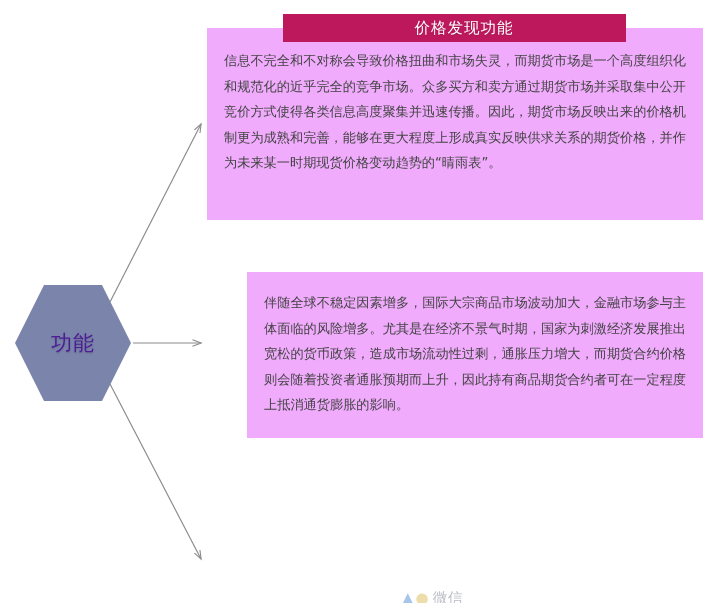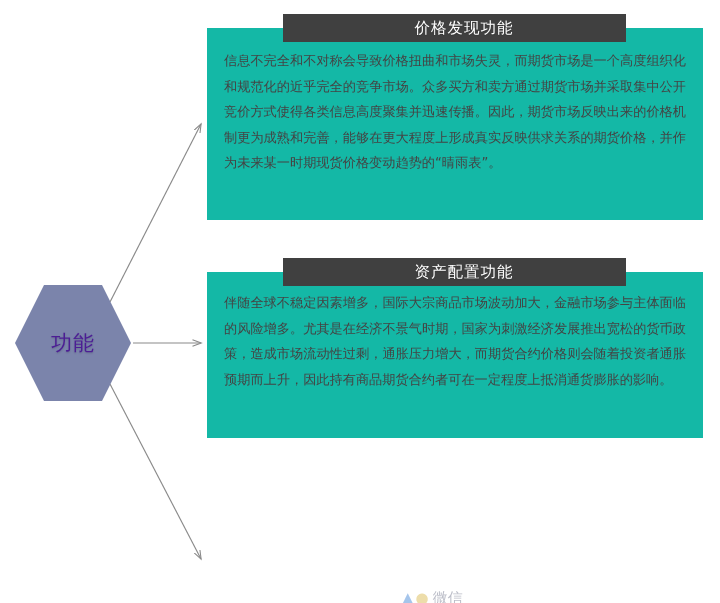--- a/index.html
+++ b/index.html
@@ -65,30 +65,30 @@
     text-shadow: 0 1px 2px rgba(0,0,0,0.18);
   }
 
   
   .card {
     position: absolute;
     left: 207px;
     width: 496px;
   }
   .card-body {
-    background: #14b8a6;
+    background: #f0abfc;
     padding: 16px 17px 14px 17px;
   }
   .card-header {
     position: absolute;
     left: 76px;
     top: -14px;
     width: 343px;
     height: 28px;
-    background: #404040;
+    background: #be185d;
     color: #ffffff;
     display: flex;
     align-items: center;
     justify-content: center;
     font-size: 15.5px;
     letter-spacing: 1px;
     font-family: "DejaVu Sans", "Liberation Sans", sans-serif;
     text-shadow: 0 1px 1px rgba(0,0,0,0.15);
     z-index: 3;
     padding-left: 19px;
@@ -99,21 +99,21 @@
     font-size: 13.2px;
     line-height: 25.6px;
     text-align: justify;
     text-justify: inter-ideograph;
     font-family: "DejaVu Sans", "Liberation Sans", sans-serif;
   }
 
   #card-1 { top: 28px; }
   #card-1 .card-body { height: 192px; padding-top: 20px; }
   #card-2 { top: 272px; }
-  #card-2 .card-body { height: 166px; padding-top: 18px; }
+  #card-2 .card-body { height: 166px; padding-top: 18px; margin-left: 40px; }
   #card-3 { top: 488px; }
   #card-3 .card-body { height: 115px; padding-top: 18px; overflow: hidden; }
 
   
   #watermark {
     position: absolute;
     left: 402px;
     top: 589px;
     width: 300px;
     height: 16px;
@@ -152,21 +152,20 @@
   </div>
 
   <div class="card" id="card-1">
     <div class="card-header">价格发现功能</div>
     <div class="card-body">
       <p class="card-text">信息不完全和不对称会导致价格扭曲和市场失灵，而期货市场是一个高度组织化和规范化的近乎完全的竞争市场。众多买方和卖方通过期货市场并采取集中公开竞价方式使得各类信息高度聚集并迅速传播。因此，期货市场反映出来的价格机制更为成熟和完善，能够在更大程度上形成真实反映供求关系的期货价格，并作为未来某一时期现货价格变动趋势的“晴雨表”。</p>
     </div>
   </div>
 
   <div class="card" id="card-2">
-    <div class="card-header">资产配置功能</div>
     <div class="card-body">
       <p class="card-text">伴随全球不稳定因素增多，国际大宗商品市场波动加大，金融市场参与主体面临的风险增多。尤其是在经济不景气时期，国家为刺激经济发展推出宽松的货币政策，造成市场流动性过剩，通胀压力增大，而期货合约价格则会随着投资者通胀预期而上升，因此持有商品期货合约者可在一定程度上抵消通货膨胀的影响。</p>
     </div>
   </div>
 
 
   <div id="watermark">
     <span class="wm-mark">▲</span>
     <span class="wm-mark2">●</span>
     <span>微信</span>

